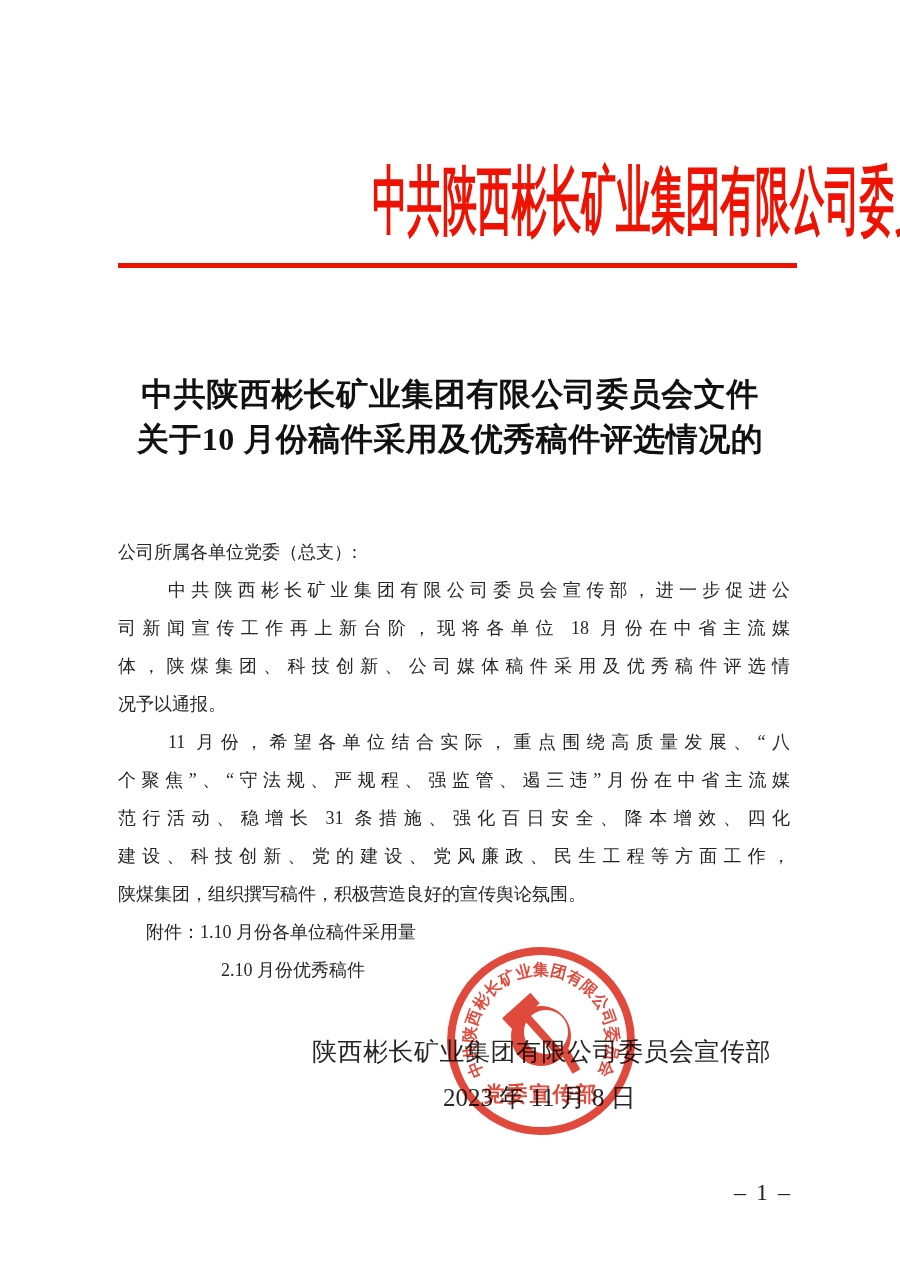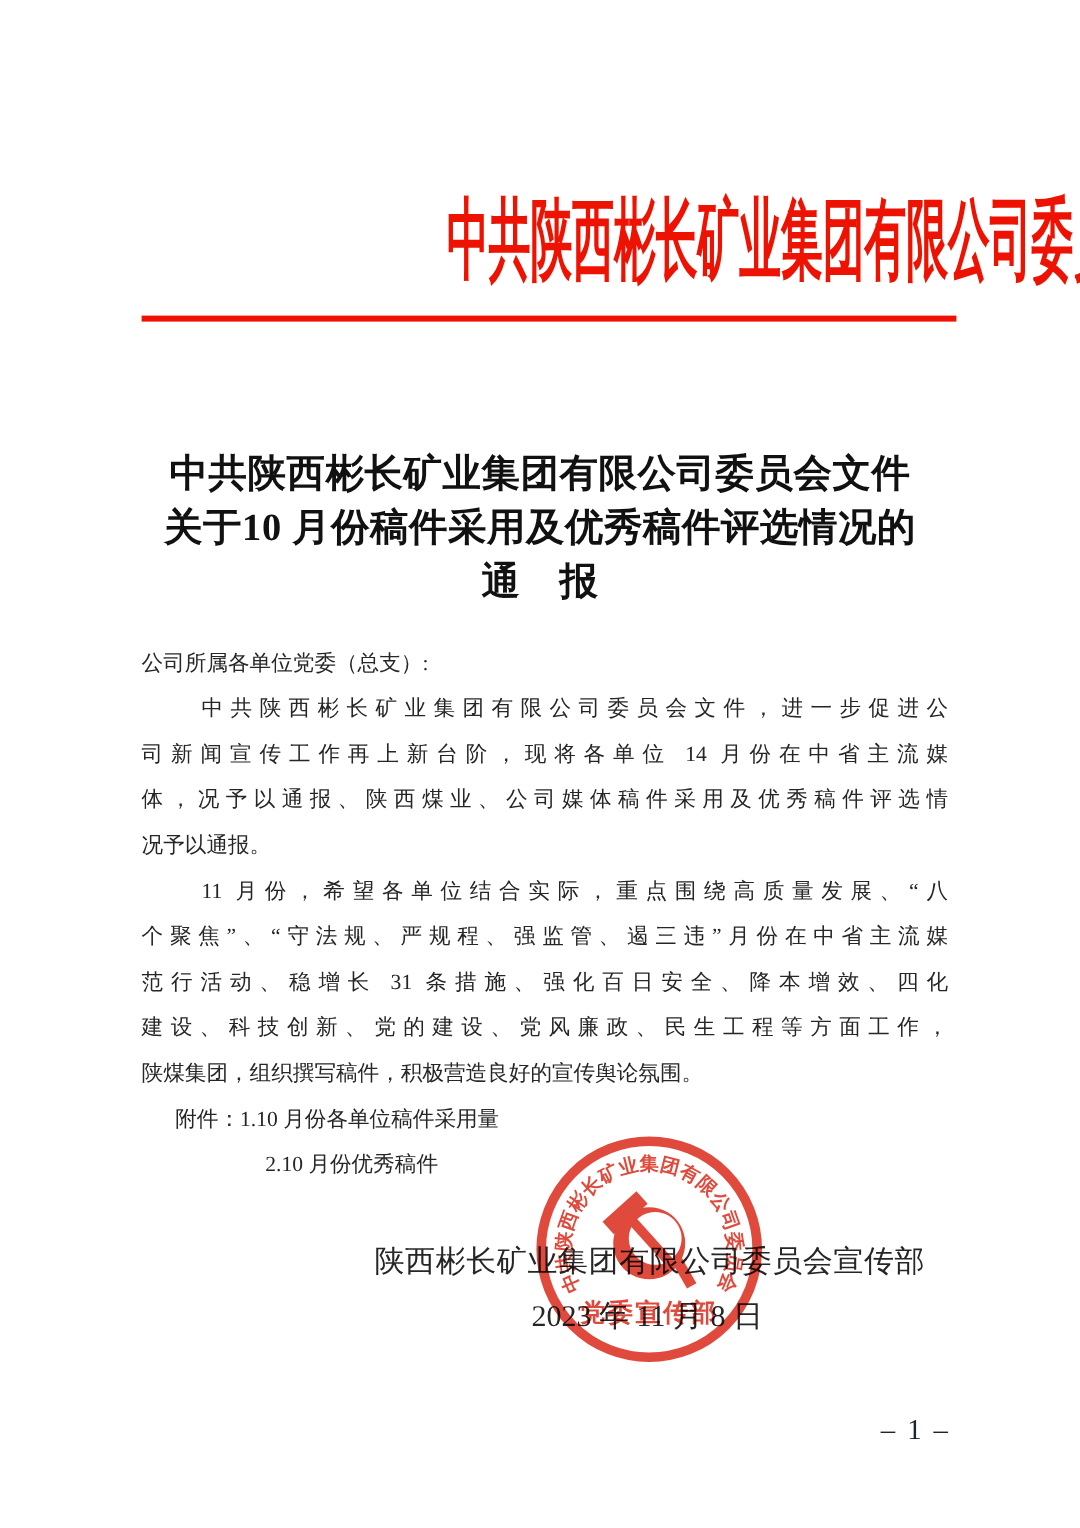--- a/index.html
+++ b/index.html
@@ -101,28 +101,27 @@
   <div class="org-title-wrap">
     <span class="org-title">中共陕西彬长矿业集团有限公司委员会文件</span>
   </div>
 
   <div class="red-rule"></div>
 
 
   <div class="doc-title">
     <div>中共陕西彬长矿业集团有限公司委员会文件</div>
     <div>关于10 月份稿件采用及优秀稿件评选情况的</div>
-    <div>通　报</div>
   </div>
 
   <div class="body-block">
     <div class="bline">公司所属各单位党委（总支）:</div>
-    <div class="bline justify indent">中共陕西彬长矿业集团有限公司委员会文件，进一步促进公</div>
-    <div class="bline justify">司新闻宣传工作再上新台阶，现将各单位 14 月份在中省主流媒</div>
-    <div class="bline justify">体，况予以通报、陕西煤业、公司媒体稿件采用及优秀稿件评选情</div>
+    <div class="bline justify indent">中共陕西彬长矿业集团有限公司委员会宣传部，进一步促进公</div>
+    <div class="bline justify">司新闻宣传工作再上新台阶，现将各单位 18 月份在中省主流媒</div>
+    <div class="bline justify">体，陕煤集团、科技创新、公司媒体稿件采用及优秀稿件评选情</div>
     <div class="bline">况予以通报。</div>
     <div class="bline justify indent">11 月份，希望各单位结合实际，重点围绕高质量发展、“八</div>
     <div class="bline justify">个聚焦”、“守法规、严规程、强监管、遏三违”月份在中省主流媒</div>
     <div class="bline justify">范行活动、稳增长 31 条措施、强化百日安全、降本增效、四化</div>
     <div class="bline justify">建设、科技创新、党的建设、党风廉政、民生工程等方面工作，</div>
     <div class="bline">陕煤集团，组织撰写稿件，积极营造良好的宣传舆论氛围。</div>
     <div class="bline attach1">附件：1.10 月份各单位稿件采用量</div>
     <div class="bline attach2">2.10 月份优秀稿件</div>
   </div>
 

